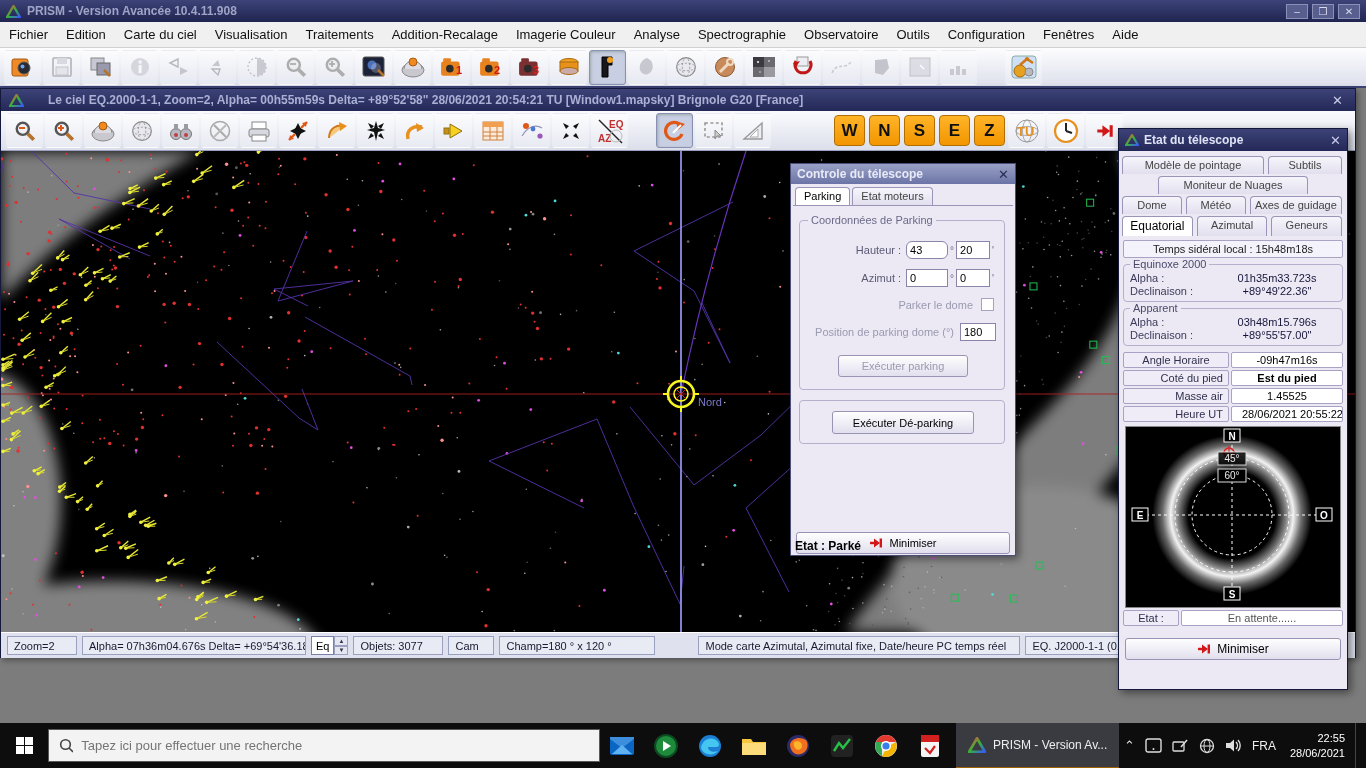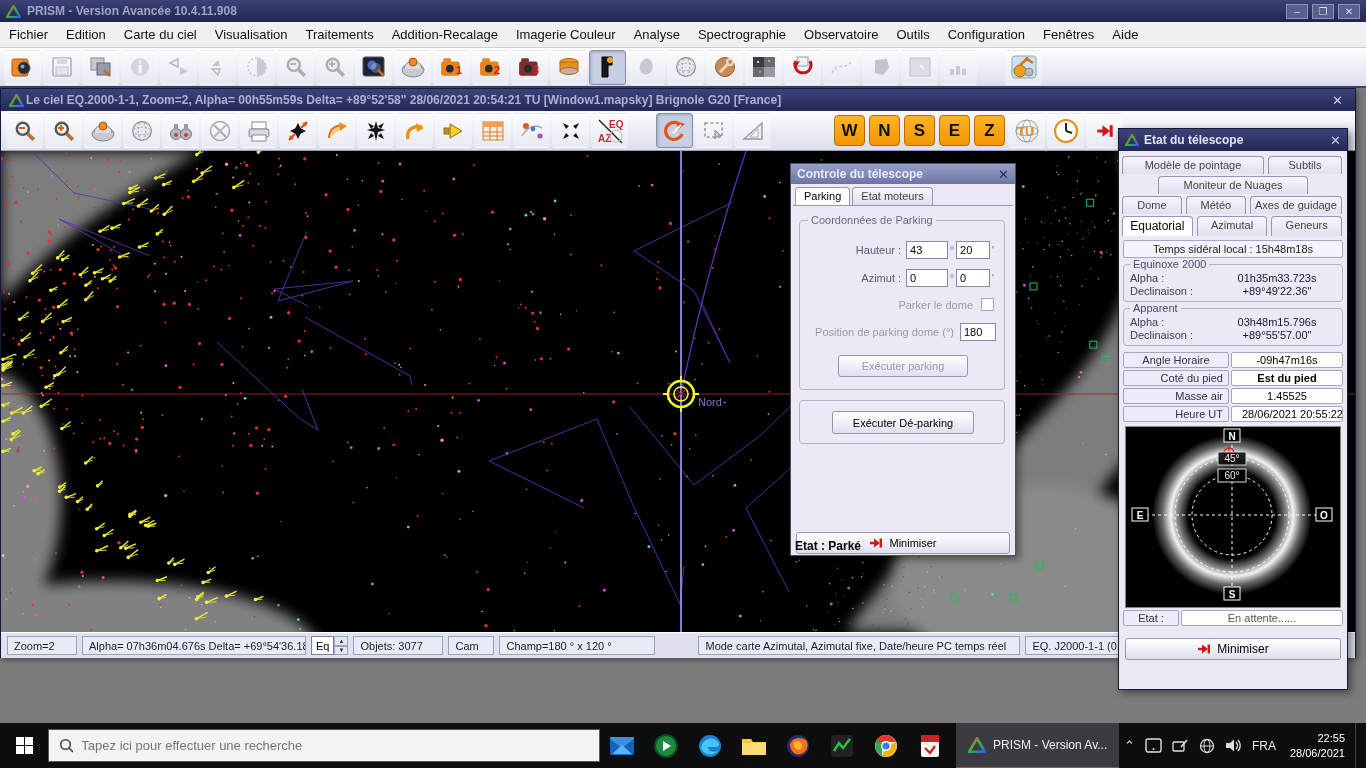--- a/index.html
+++ b/index.html
@@ -23,21 +23,21 @@
   .tbtn { width:37px; height:35px; margin:0 1px; border:1px solid transparent; border-radius:3px;
     display:flex; align-items:center; justify-content:center; background:linear-gradient(#fcfcfe,#e8eaf2); }
   .tbtn.pressed { background:#c9cfe2; border:1px solid #8890b4; box-shadow:inset 1px 1px 3px #9aa; }
   .tbtn.dis { opacity:.95; }
   .gap8 { width:8px; } .gap26 { width:26px; }
 
   
   .map-window { position:absolute; left:0; top:88px; width:1356px; height:570px; background:#e8e8f0;
     border:1px solid #14183a; box-shadow:2px 2px 6px rgba(0,0,0,.4); }
   .map-titlebar { height:22px; background:linear-gradient(#3d4377,#232857); display:flex; align-items:center; padding:0 8px; }
-  .map-titlebar .mt { color:#aab0d4; font-size:12px; font-weight:bold; margin-left:2px; white-space:nowrap; overflow:hidden; }
+  .map-titlebar .mt { color:#aab0d4; font-size:12px; font-weight:bold; margin-left:24px; white-space:nowrap; overflow:hidden; }
   .map-titlebar .x { margin-left:auto; color:#c8cce8; font-size:13px; font-weight:bold; padding:0 4px; }
   .map-toolbar { height:40px; background:linear-gradient(#fbfbfe,#dcdfeb); display:flex; align-items:center; padding-left:4px; border-bottom:1px solid #9aa0c0; }
   .dirbtn { width:31px; height:31px; background:linear-gradient(#ffb428,#f29500); border:1px solid #b06f00; border-radius:4px;
     color:#101010; font-size:17px; font-weight:bold; display:flex; align-items:center; justify-content:center; margin:0 2px; }
   .map-canvas { position:relative; width:1354px; height:481px; background:#000; }
   .map-statusbar { height:26px; background:#dfe2ee; border-top:1px solid #fff; display:flex; align-items:center; padding:0 6px; gap:5px; }
   .seg { height:19px; border:1px solid #9aa0c0; background:#e8eaf4; color:#1a1a30; font-size:11px;
     display:flex; align-items:center; padding:0 6px; white-space:nowrap; overflow:hidden; }
   .eqspin { display:flex; align-items:center; height:19px; }
   .eqspin .v { background:#fff; border:1px solid #7a80a8; height:19px; padding:0 4px; font-size:11px; display:flex; align-items:center; }
@@ -1764,21 +1764,21 @@
   </div>
   <div class="tc-tabs">
     <div class="tab active">Parking</div>
     <div class="tab">Etat moteurs</div>
   </div>
   <div class="tc-body">
     <div class="grpbox" style="left:6px; top:14px; width:206px; height:170px">
       <span class="glabel">Coordonnées de Parking</span>
       <div class="frow" style="left:0; top:20px; width:100%; justify-content:flex-end; padding-right:8px">
         <span>Hauteur  :</span>
-        <input class="finput" style="width: 42px; margin-left: 5px;" value="43">
+        <input class="finput" style="width: 42px; margin-left: 5px; border-radius: 6px;" value="43">
         <span class="unit">°</span>
         <input class="finput" style="width: 34px;" value="20">
         <span class="unit">'</span>
       </div>
       <div class="frow" style="left:0; top:48px; width:100%; justify-content:flex-end; padding-right:8px">
         <span>Azimut :</span>
         <input class="finput" style="width: 42px; margin-left: 5px;" value="0">
         <span class="unit">°</span>
         <input class="finput" style="width: 34px;" value="0">
         <span class="unit">'</span>

